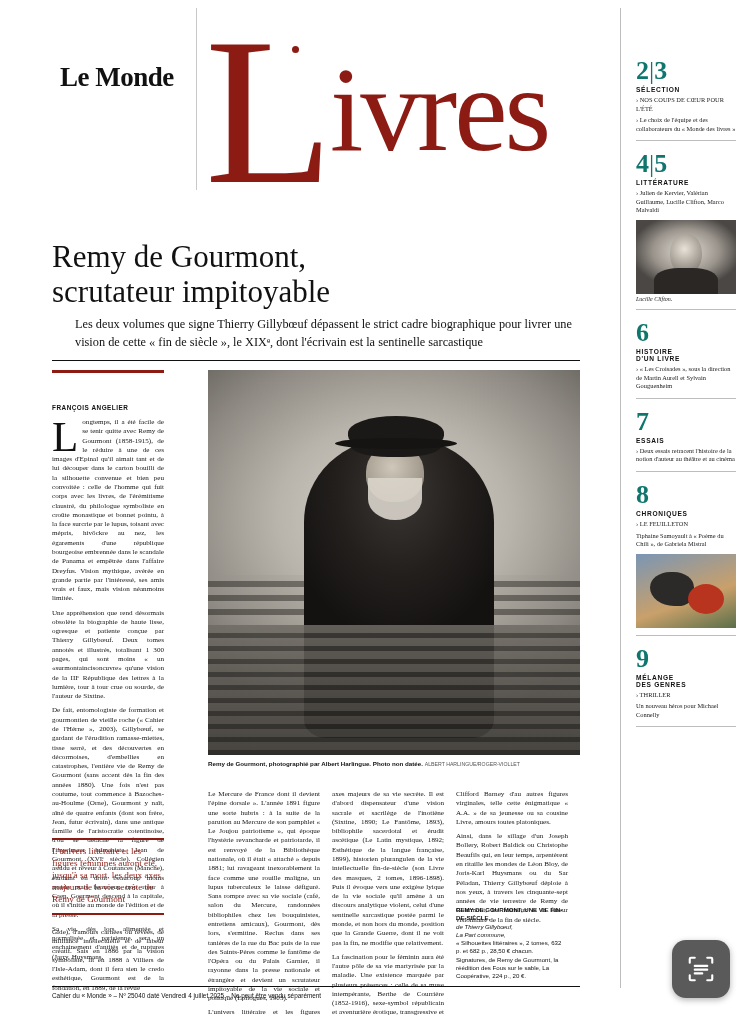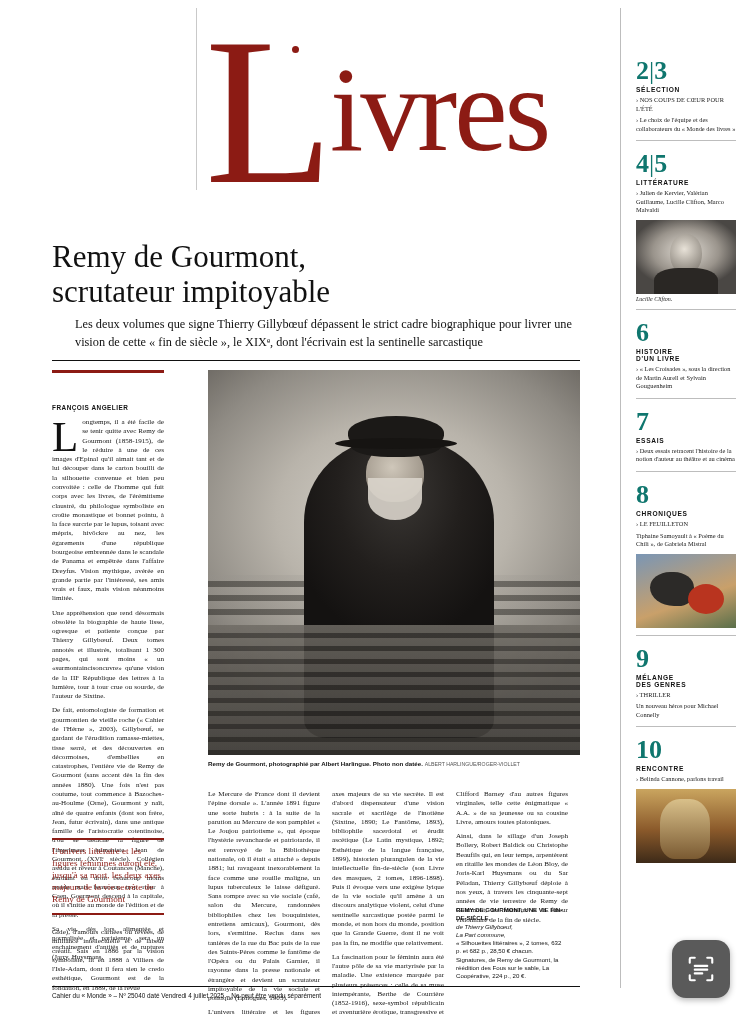--- a/index.html
+++ b/index.html
@@ -244,20 +244,21 @@
     box-shadow:0 2px 6px rgba(0,0,0,.3);
   }
   .fab svg { display:block; }
 </style>
 </head>
 <body>
 
 <div class="page">
 
   <div class="masthead">
+    <div class="lemonde-logo">Le Monde</div>
     <div class="masthead-rule"></div>
     <div class="big-L">L</div>
     <div class="livres-dot"></div>
     <div class="livres-word">ivres</div>
   </div>
 
   <h1 class="headline">
     <span>Remy de Gourmont,</span>
     <span class="l2">scrutateur impitoyable</span>
   </h1>
@@ -369,28 +370,20 @@
 
     <div class="rail-block">
       <div class="rail-num">9</div>
       <div class="rail-kicker">MÉLANGE</div>
       <div class="rail-kicker2">DES GENRES</div>
       <div class="rail-item">› THRILLER</div>
       <div class="rail-item">Un nouveau héros pour Michael Connelly</div>
       <div class="rail-rule"></div>
     </div>
 
-    <div class="rail-block">
-      <div class="rail-num">10</div>
-      <div class="rail-kicker">RENCONTRE</div>
-      <div class="rail-item">› Belinda Cannone, parlons travail</div>
-      <div class="rail-photo color2">
-        <div class="fig"></div>
-      </div>
-    </div>
 
   </div>
 
   <div class="footer-rule"></div>
   <div class="footer">Cahier du « Monde » – Nº 25040 daté Vendredi 4 juillet 2025 – Ne peut être vendu séparément</div>
 
   <div class="fab">
     <svg width="30" height="30" viewBox="0 0 24 24">
       <path d="M3 7V4a1 1 0 0 1 1-1h3M21 7V4a1 1 0 0 0-1-1h-3M3 17v3a1 1 0 0 0 1 1h3M21 17v3a1 1 0 0 1-1 1h-3" fill="none" stroke="#ffffff" stroke-width="1.7" stroke-linecap="round"></path>
       <path d="M7 9.5h10M7 12.5h10M7 15.5h6" fill="none" stroke="#ffffff" stroke-width="1.7" stroke-linecap="round"></path>

